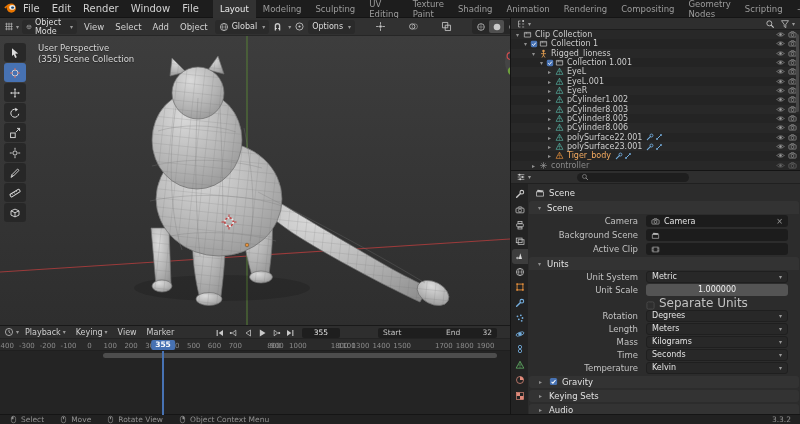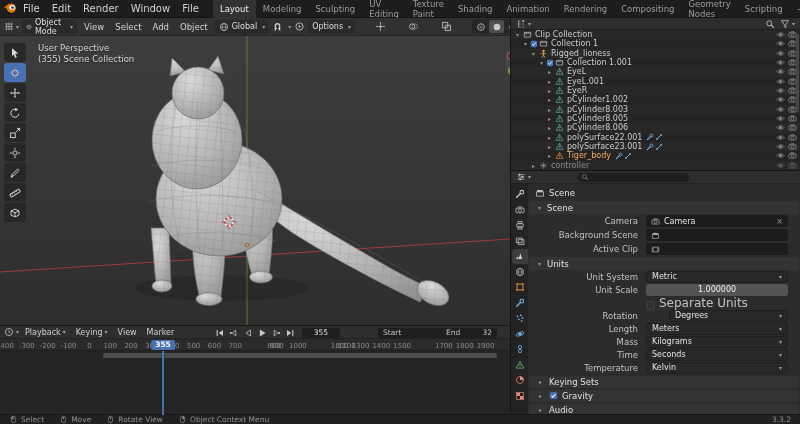--- a/index.html
+++ b/index.html
@@ -1137,21 +1137,21 @@
           <div class="p-label"></div>
           <div class="p-ctl">
             <div class="ctl-check">
               <svg class="ic" width="9" height="9" viewBox="0 0 12 12">
                 <rect x="1.2" y="1.2" width="9.6" height="9.6" rx="2" fill="#2e2e2e" stroke="#5a5a5a" stroke-width="0.8"></rect>
               </svg>
               <span>Separate Units</span>
             </div>
           </div>
         </div>
-        <div class="p-row" style="height: 13px; gap: 23px;">
+        <div class="p-row" style="height: 13px;">
           <div class="p-label">Rotation</div>
           <div class="p-ctl">
             <div class="ctl-dd">
               <span>Degrees</span>
               <span class="dd-chev">▾</span>
             </div>
           </div>
         </div>
         <div class="p-row" style="height: 13px;">
           <div class="p-label">Length</div>
@@ -1184,29 +1184,29 @@
           <div class="p-label">Temperature</div>
           <div class="p-ctl">
             <div class="ctl-dd">
               <span>Kelvin</span>
               <span class="dd-chev">▾</span>
             </div>
           </div>
         </div>
         <div class="p-collapsed">
           <span class="o-exp">▸</span>
-          <span>Keying Sets</span>
-        </div>
-        <div class="p-collapsed">
-          <span class="o-exp">▸</span>
           <svg class="ic" width="9" height="9" viewBox="0 0 12 12">
             <rect x="1.2" y="1.2" width="9.6" height="9.6" rx="2" fill="#4772b3"></rect>
             <path d="M3.4,6.4 L5.2,8.2 L8.7,4" fill="none" stroke="#ffffff" stroke-width="1.4"></path>
           </svg>
           <span>Gravity</span>
+        </div>
+        <div class="p-collapsed">
+          <span class="o-exp">▸</span>
+          <span>Keying Sets</span>
         </div>
         <div class="p-collapsed">
           <span class="o-exp">▸</span>
           <span>Audio</span>
         </div>
       </div>
   </div>
 
   <div class="statusbar" id="statusbar">
       <div class="sb-item">

